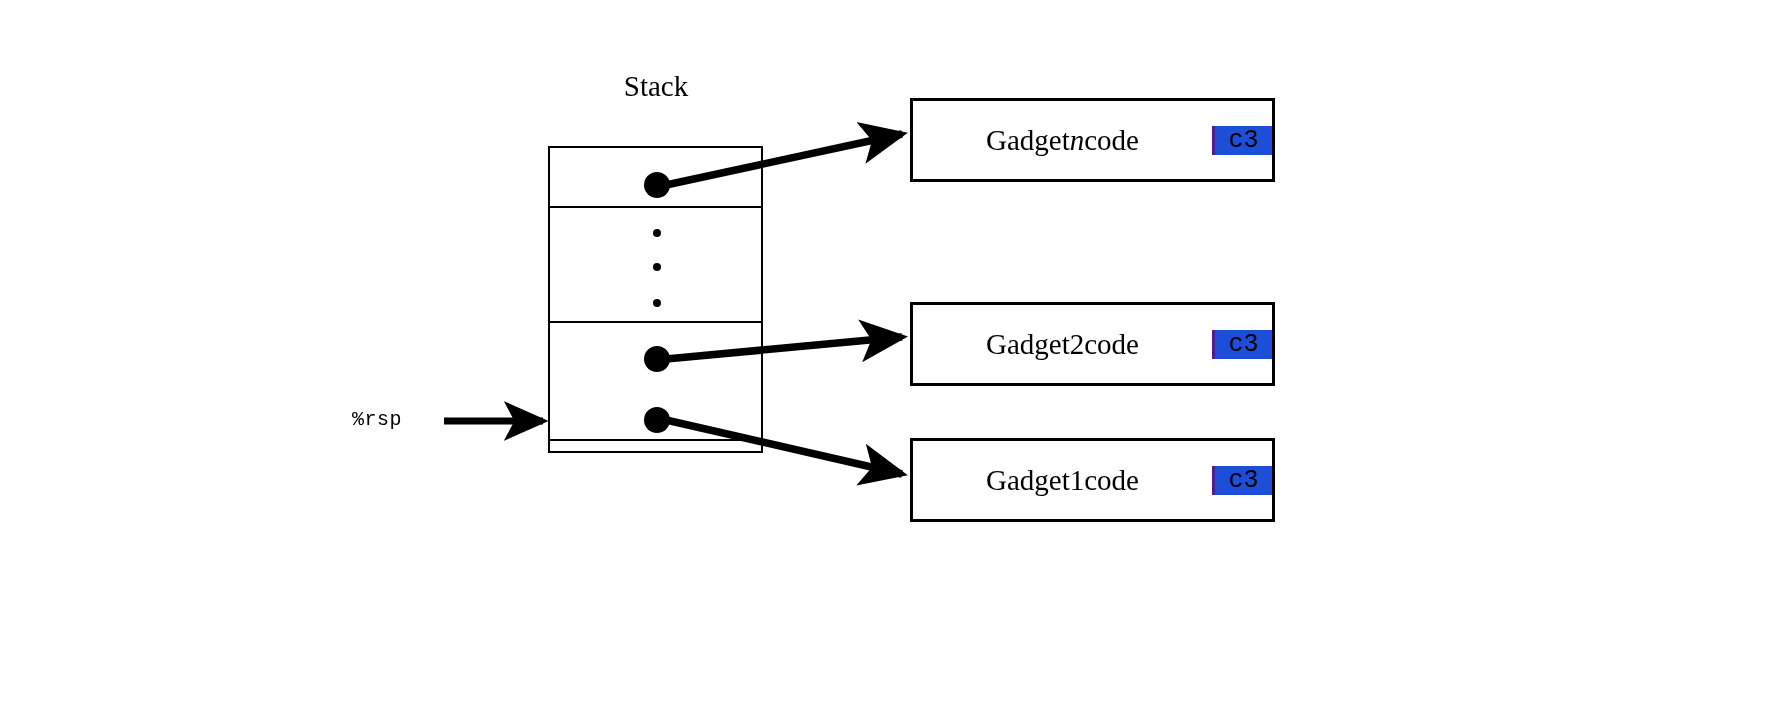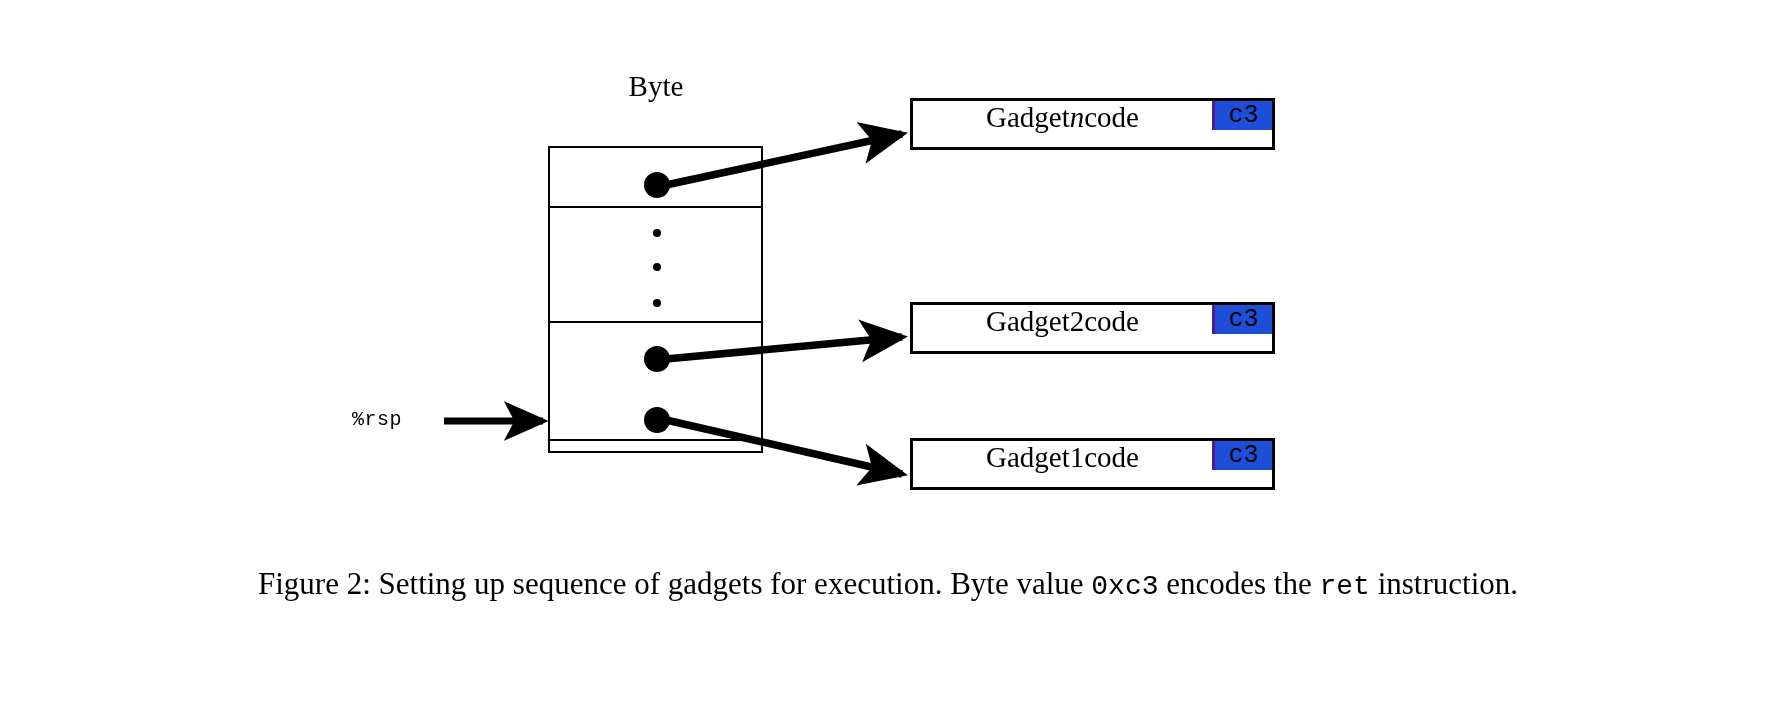--- a/index.html
+++ b/index.html
@@ -105,27 +105,27 @@
     line-height: 34px;
     letter-spacing: 0.5px;
     white-space: nowrap;
   }
 
   
   .gadget-box {
     position: absolute;
     left: 910px;
     width: 365px;
-    height: 52px;
+    height: 84px;
     border: 3px solid #000000;
     box-sizing: border-box;
     background: #ffffff;
     display: flex;
     flex-direction: row;
-    align-items: flex-start;
+    align-items: center;
   }
   #gadget-box-n { top: 98px; }
   #gadget-box-2 { top: 302px; }
   #gadget-box-1 { top: 438px; }
 
   .gadget-code {
     flex: 1 1 auto;
     display: flex;
     align-items: center;
     justify-content: center;
@@ -171,21 +171,21 @@
   #figure-caption .mono {
     font-family: "Liberation Mono", "DejaVu Sans Mono", monospace;
     font-size: 28px;
   }
 </style>
 </head>
 <body>
 
 <div id="figure-root">
 
-  <div class="abs" id="stack-label">Byte</div>
+  <div class="abs" id="stack-label">Stack</div>
 
   <div class="abs" id="stack-box">
 
     <div class="stack-divider" id="stack-div-1"></div>
     <div class="stack-divider" id="stack-div-2"></div>
     <div class="stack-divider" id="stack-div-3"></div>
 
     <div class="stack-cell" id="stack-cell-n"></div>
     <div class="stack-cell" id="stack-cell-ellip"></div>
     <div class="stack-cell" id="stack-cell-2"></div>
@@ -244,17 +244,14 @@
     <div class="gadget-code">
       <span>Gadget </span>
         <span>1</span>
         <span> code</span>
     </div>
     <div class="gadget-ret">
       <span>c3</span>
     </div>
   </div>
 
-  <div class="abs" id="figure-caption">
-    <span>Figure 2: Setting up sequence of gadgets for execution. Byte value </span><span class="mono">0xc3</span><span> encodes the </span><span class="mono">ret</span><span> instruction.</span>
-  </div>
 
 </div>
 
 </body></html>

